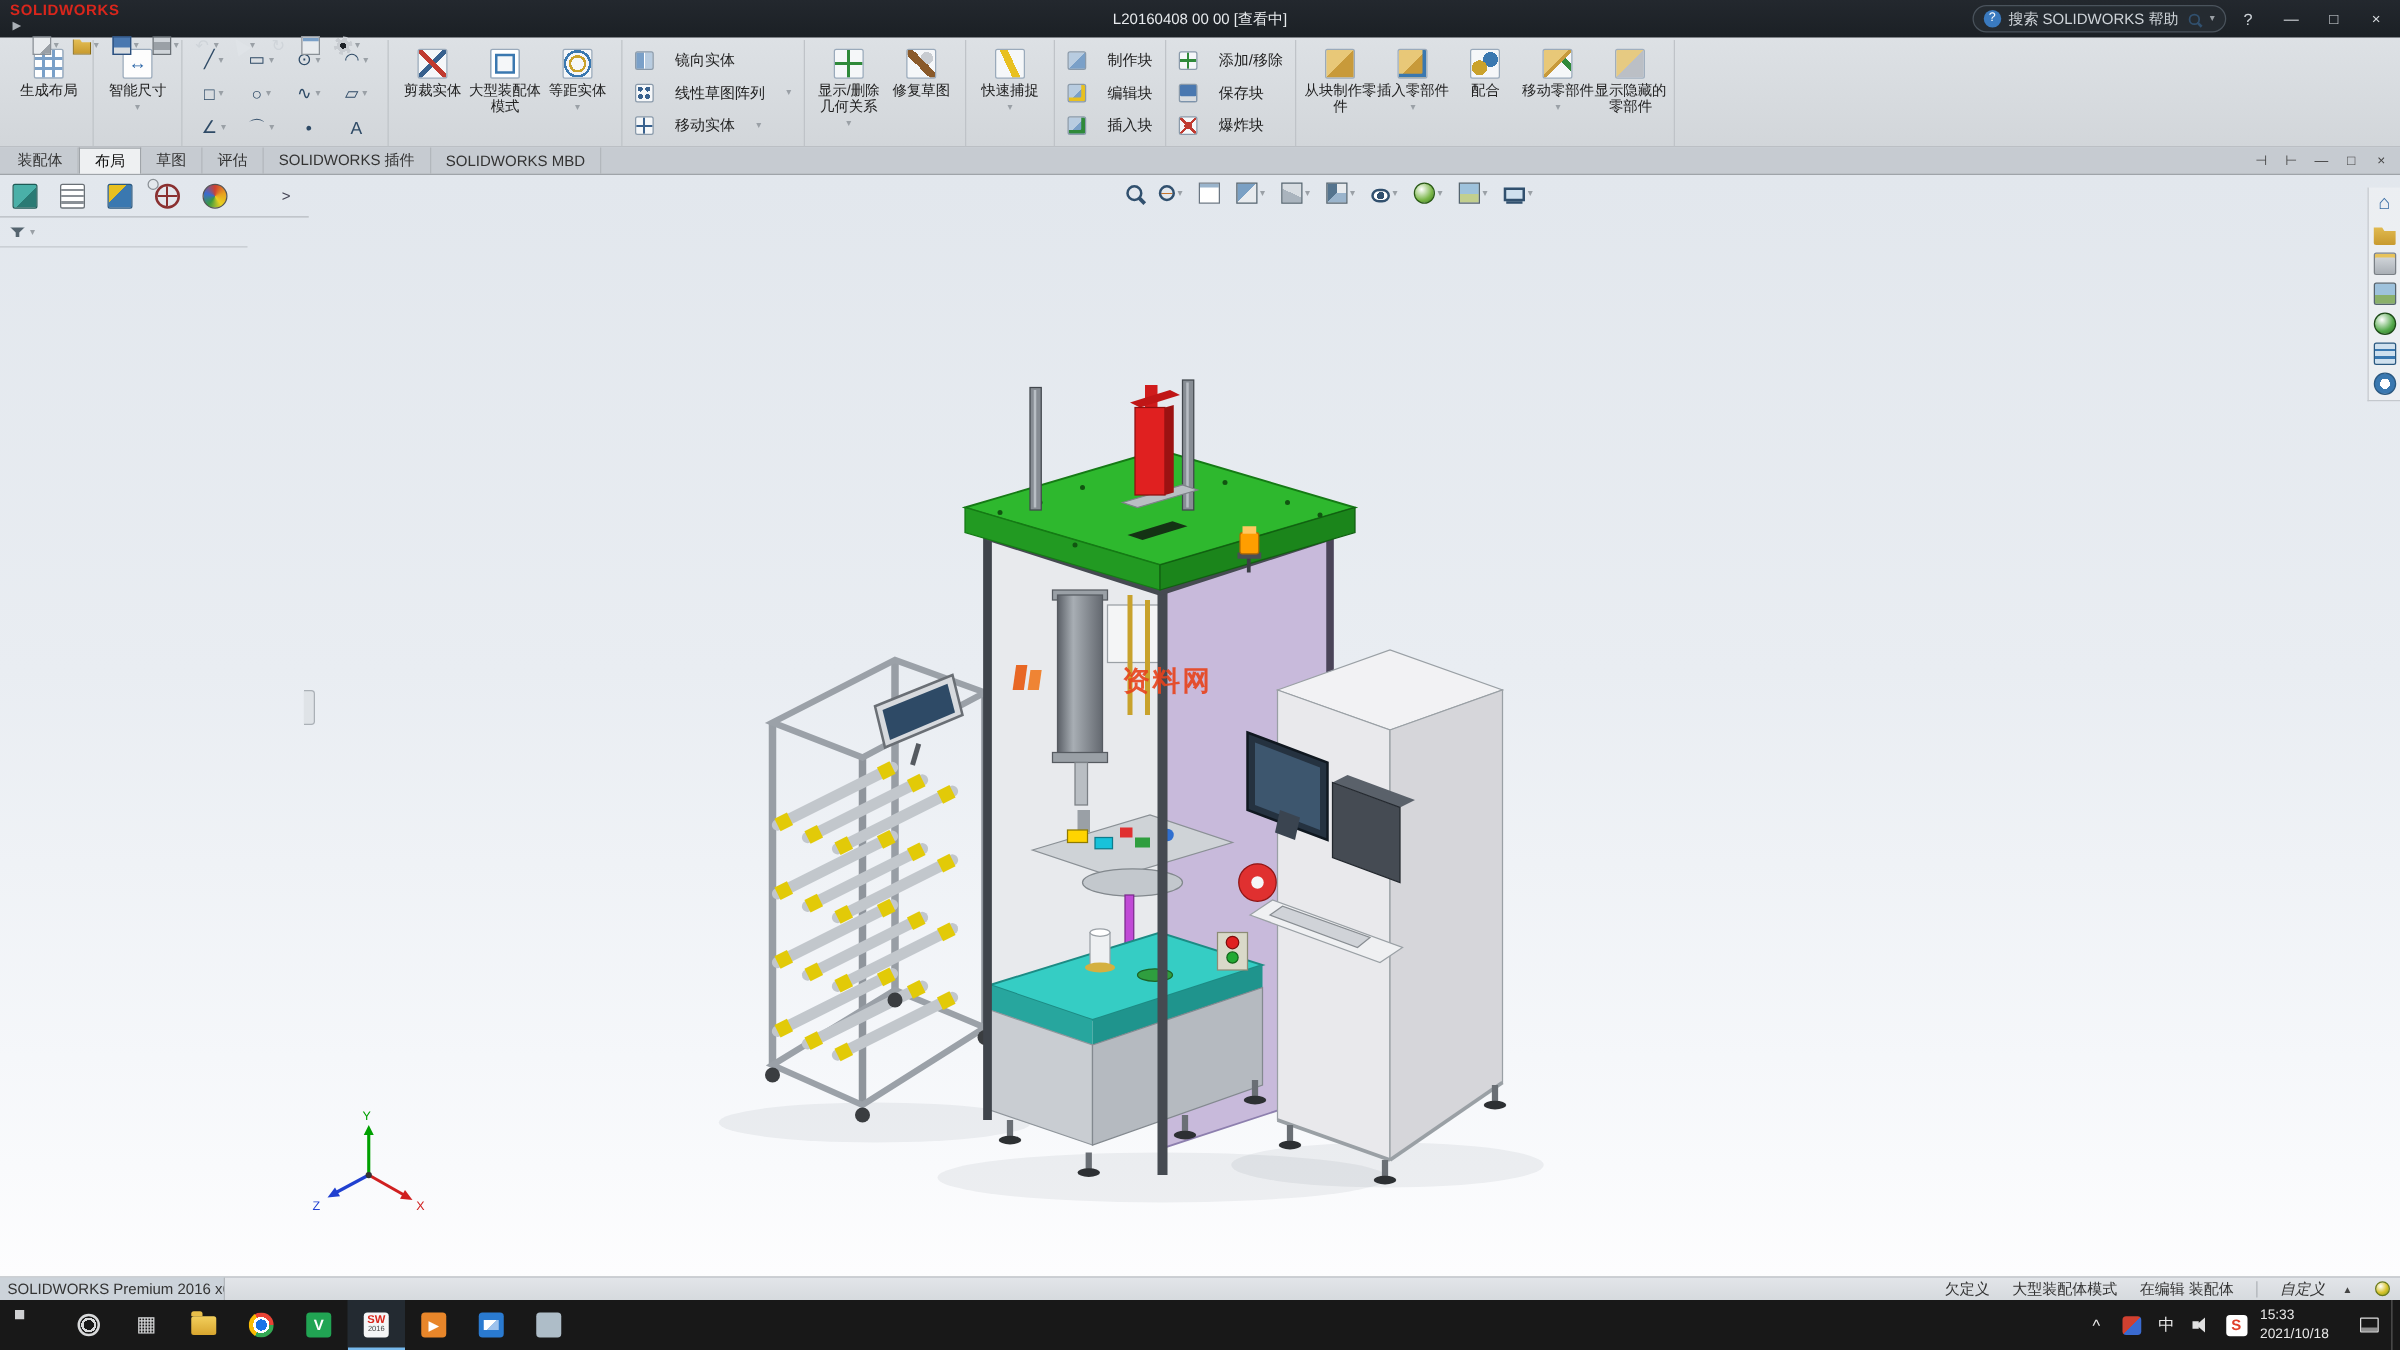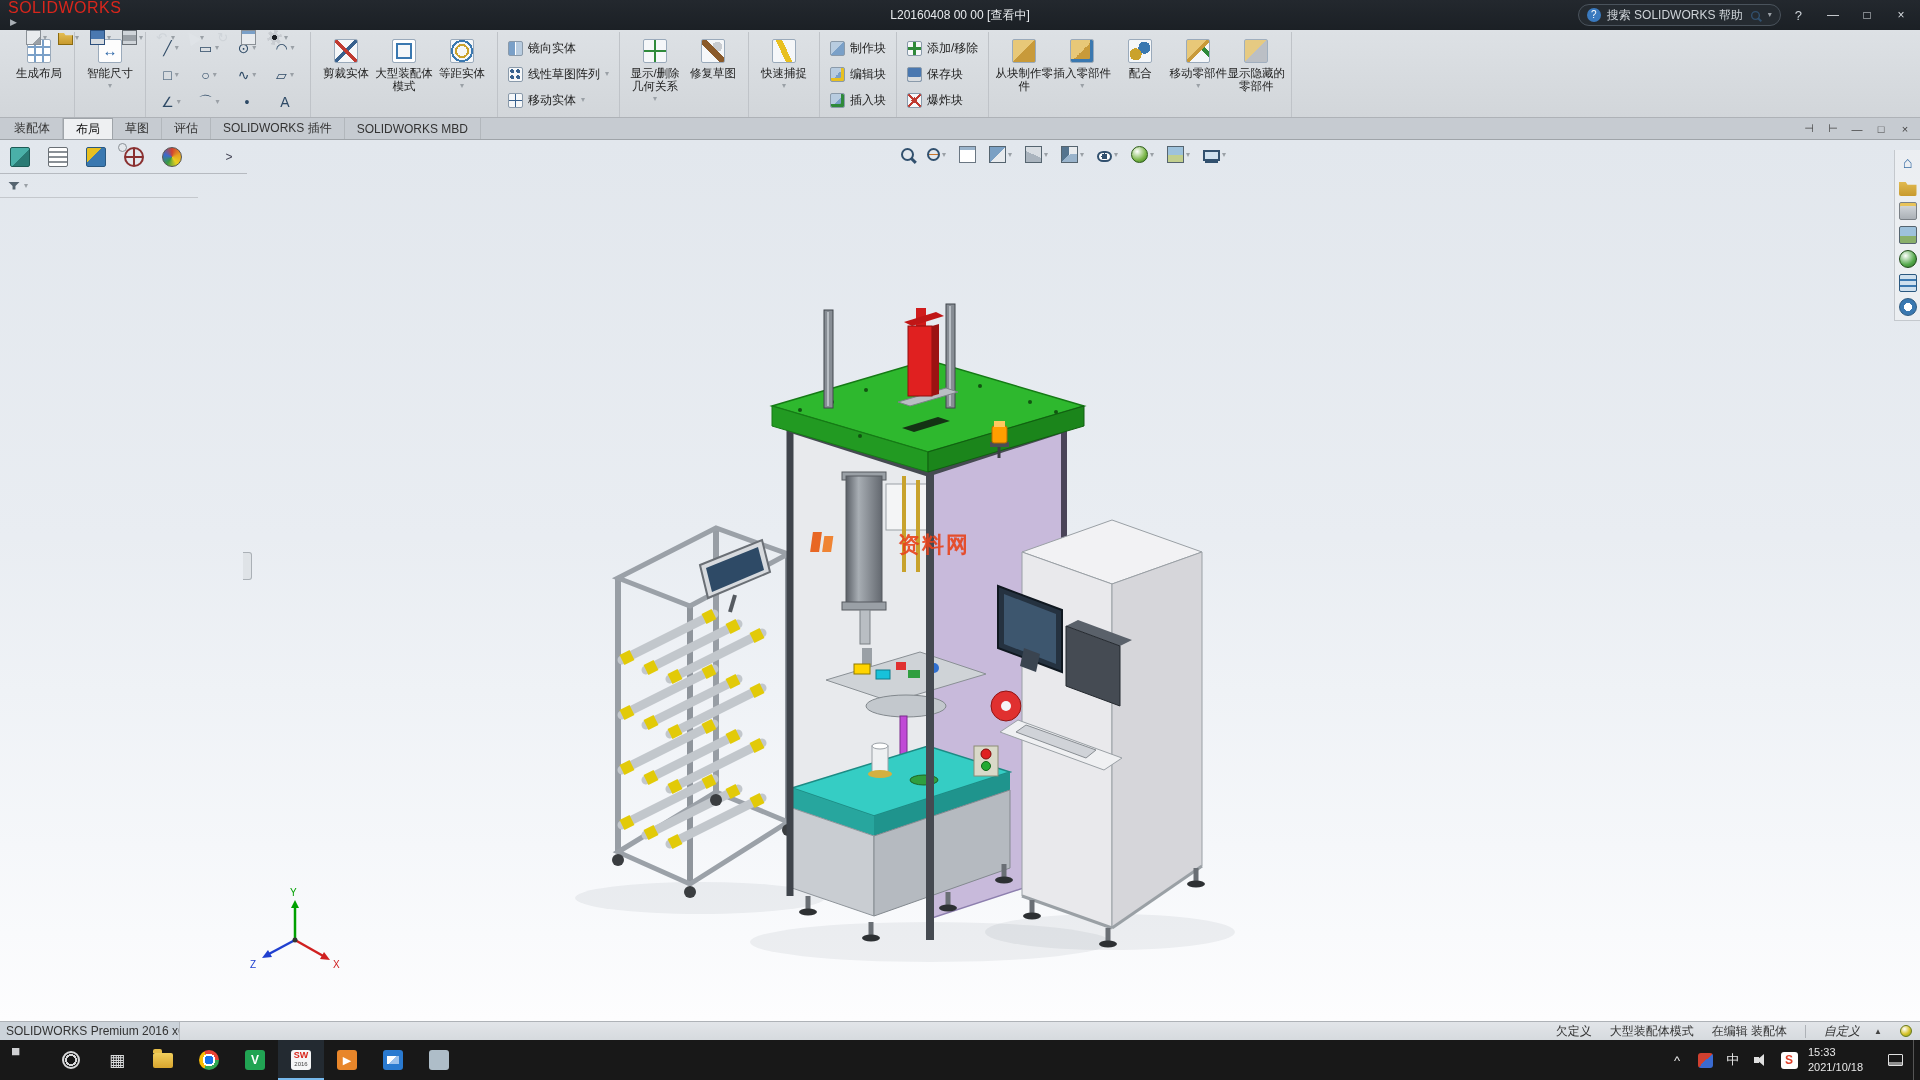--- a/index.html
+++ b/index.html
@@ -4,21 +4,21 @@
 <style>
   * { margin:0; padding:0; box-sizing:border-box; }
   html,body { width:1920px; height:1080px; overflow:hidden; }
   body { font-family:"Liberation Sans","DejaVu Sans",sans-serif; font-size:12px; color:#222; user-select:none; }
   #app { position:relative; width:1920px; height:1080px; background:#e9edf2; }
 
   
   .titlebar { height:30px; background:linear-gradient(#23282e,#1b2025); display:flex; align-items:center; color:#d8dce0; position:relative; }
   .tb-left { display:flex; gap:0; padding-left:8px;flex-direction:column; }
   .logo-ds { font-weight:bold; font-style:italic; color:#e03c31; font-size:15px; letter-spacing:-1px; }
-  .logo-text { color:#d9261c; font-weight:normal; font-size:16px; letter-spacing:0.5px; }
+  .logo-text { color:#d9261c; font-weight:bold; font-size:12px; letter-spacing:0.5px; }
   .logo-caret { color:#aab0b6; font-size:9px; margin:0 6px 0 2px; }
   .tb-icons { display:flex; align-items:center; gap:3px; margin-left:14px; }
   .tbi { display:flex; align-items:center; gap:2px; padding:3px 4px; border-radius:2px; }
   .caret { font-size:8px; color:#9aa0a6; line-height:1; }
   .tb-title { position:absolute; left:0; right:0; text-align:center; font-size:12px; color:#e8ebee; pointer-events:none; }
   .tb-right { margin-left:auto; display:flex; align-items:center; gap:8px; padding-right:2px; }
   .help-search { display:flex; align-items:center; gap:6px; border:1px solid #4a535c; border-radius:11px; height:22px; padding:0 8px; color:#cfd4d9; background:#252b31; }
   .help-bubble { width:14px; height:14px; border-radius:50%; background:#3a7abf; color:#fff; font-size:10px; text-align:center; line-height:14px; }
   .qmark { color:#cfd4d9; font-size:13px; padding:0 6px; }
   .win-btns { display:flex; }
@@ -35,21 +35,21 @@
   .ti-gear { border-radius:50%; background:radial-gradient(circle,#1d2126 0 2.5px,#c8ccd1 2.5px 5px,transparent 5px),repeating-conic-gradient(#c8ccd1 0 30deg,transparent 30deg 60deg); }
   .ti-glyph { color:#cfd4d9; font-size:13px; line-height:15px; text-align:center; }
 
   
   .ribbon { height:88px; background:linear-gradient(#dde1e5,#d2d6da); border-bottom:1px solid #aeb2b7; display:flex; align-items:stretch; padding:2px 4px 0 4px; }
   .rgroup { display:flex; align-items:stretch; padding:2px 6px; border-right:1px solid #bfc3c8; }
   .bigbtn { width:58px; display:flex; flex-direction:column; align-items:center; justify-content:flex-start; padding-top:5px; border-radius:3px; cursor:default; }
   .bigbtn .lbl { margin-top:4px; font-size:11.5px; line-height:13px; text-align:center; color:#222; }
   .bigbtn .caret { margin-top:2px; }
   .stackcol { display:flex; flex-direction:column; justify-content:space-around; padding:4px 6px; }
-  .smallbtn { display:flex; align-items:center; gap:5px; height:25px; padding:0 4px; border-radius:2px; white-space:nowrap; }
+  .smallbtn { display:flex; align-items:center; gap:17px; height:25px; padding:0 4px; border-radius:2px; white-space:nowrap; }
   .sketchgrid { display:grid; grid-template-columns:repeat(4,38px); grid-template-rows:repeat(3,27px); align-content:center; }
   .sgi { display:flex; align-items:center; justify-content:center; gap:3px; color:#2e4a66; font-size:14px; border-radius:2px; }
 
   .ric { width:24px; height:24px; border-radius:2px; background:#f2f4f6; border:1px solid #9aaabb; }
   .ric-layout { background:repeating-linear-gradient(0deg,transparent 0 6px,#7aa0c8 6px 8px),repeating-linear-gradient(90deg,transparent 0 6px,#7aa0c8 6px 8px),#fff; }
   .ric-dim { background:#fdfdfd; color:#2b66a8; font-size:15px; text-align:center; line-height:22px; font-weight:bold; }
   .ric-trim { background:linear-gradient(45deg,transparent 44%,#c03a30 44% 56%,transparent 56%),linear-gradient(-45deg,transparent 44%,#38618e 44% 56%,transparent 56%),#f5f7f9; }
   .ric-convert { background:#f5f7f9; box-shadow:inset 0 0 0 3px #fff, inset 0 0 0 5px #3a78b0; }
   .ric-offset { background:radial-gradient(circle,transparent 0 5px,#caa22c 5px 7px,transparent 7px 9px,#3a78b0 9px 11px,transparent 11px),#f5f7f9; }
   .ric-rel { background:linear-gradient(0deg,transparent 45%,#2f8a3a 45% 55%,transparent 55%),linear-gradient(90deg,transparent 45%,#2f8a3a 45% 55%,transparent 55%),#f5f7f9; }

